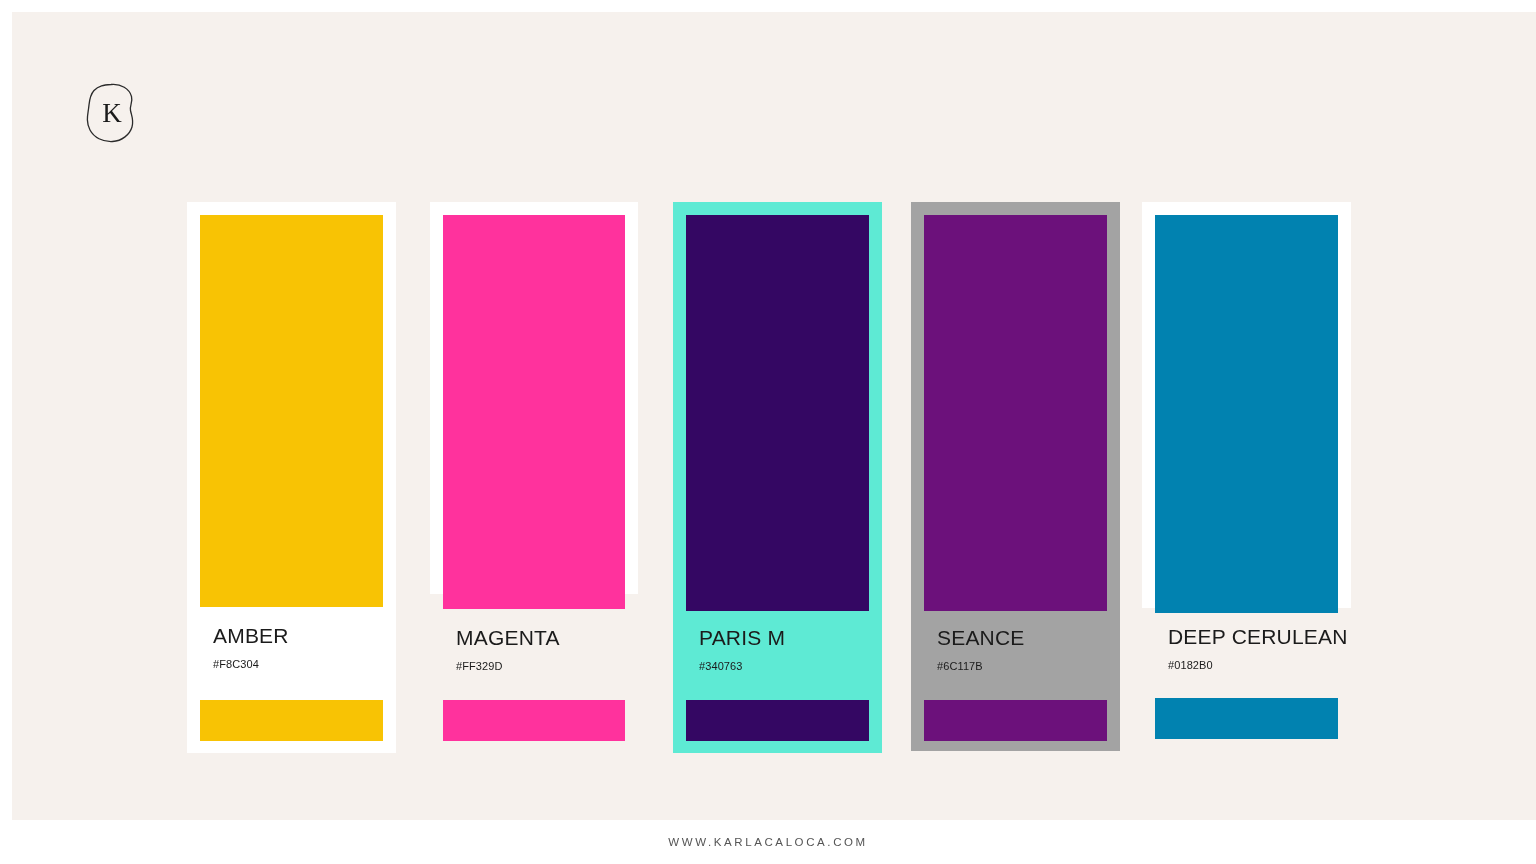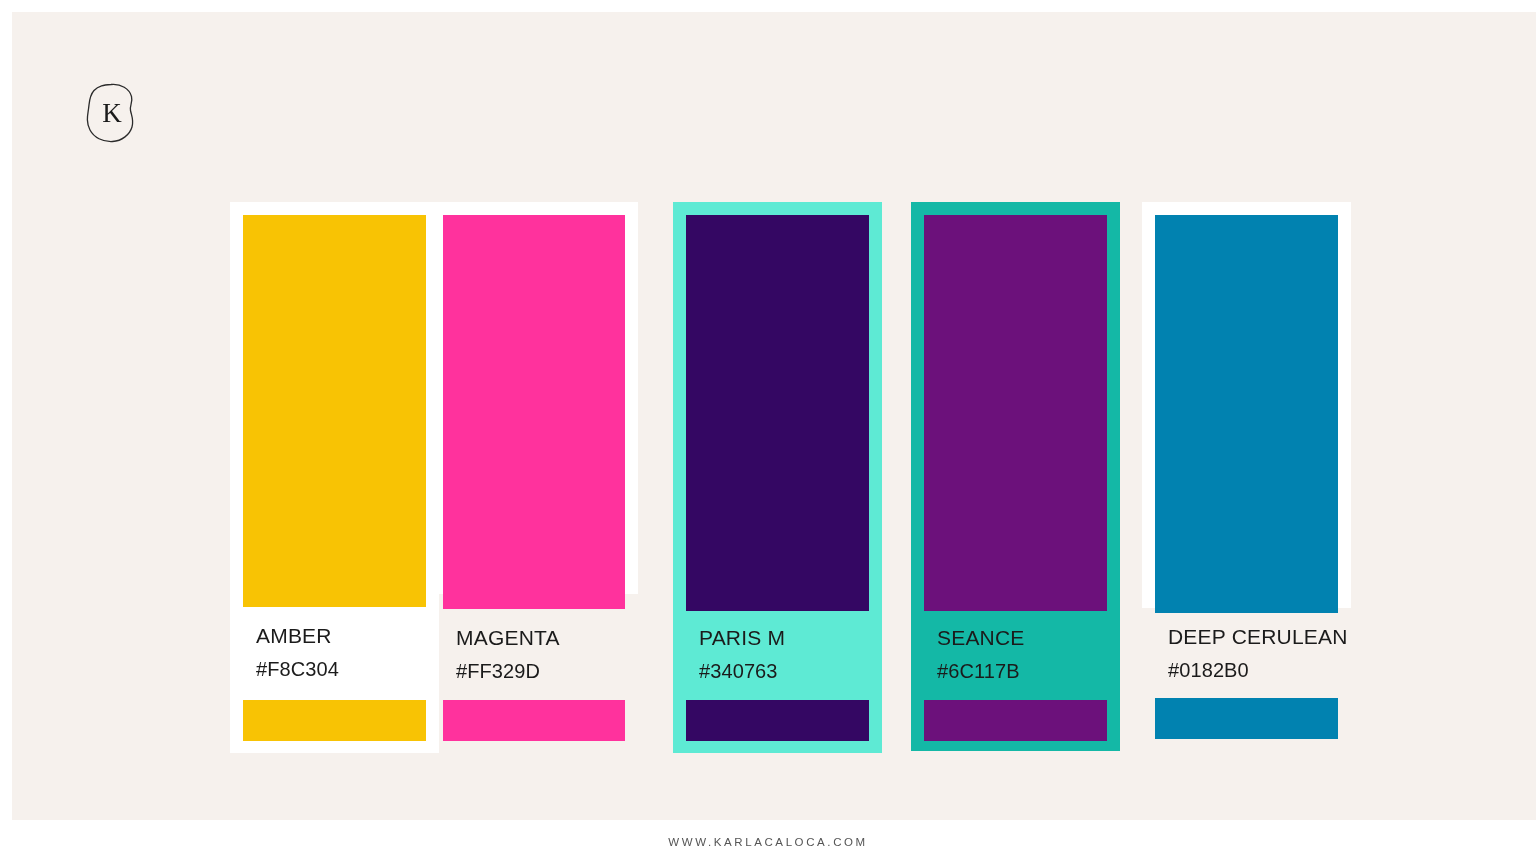--- a/index.html
+++ b/index.html
@@ -79,21 +79,21 @@
     font-size: 21px;
     font-weight: 400;
     color: #1b1b1b;
     letter-spacing: 0.2px;
     white-space: nowrap;
     line-height: 1;
   }
 
   .color-hex {
     font-family: "Liberation Sans", sans-serif;
-    font-size: 20px;
+    font-size: 11px;
     font-weight: 400;
     color: #1b1b1b;
     letter-spacing: 0.1px;
     white-space: nowrap;
     line-height: 1;
     margin-top: 13px;
   }
 
   .swatch-bar {
     position: absolute;
@@ -129,21 +129,21 @@
   <div id="canvas"></div>
 
   <div id="logo">
     <svg viewBox="0 0 56 62" xmlns="http://www.w3.org/2000/svg">
       <path d="M27 2.5 C37 1.5 45.5 7 47.5 14.5 C49 20 45.5 23.5 46.5 28.5 C47.6 34 50 38 48 45 C45.8 52.5 38 59 28.5 59.5 C18.5 60 10 55.5 6 48 C2 40.5 3.5 33.5 4.5 27 C5.5 20.5 5 14 10 8.5 C14.5 3.5 20 3 27 2.5 Z" fill="none" stroke="#2b2b2b" stroke-width="1.3" stroke-linejoin="round"></path>
       <text x="28" y="39.5" text-anchor="middle" font-family="&quot;Liberation Serif&quot;, serif" font-size="27" fill="#1b1b1b">K</text>
     </svg>
   </div>
 
   <div id="palette">
-      <div class="card" style="left: 187px; top: 202px; width: 209px; height: 551px; background: rgb(255, 255, 255); margin-left: 43px;">
+      <div class="card" style="left: 187px; top: 202px; width: 209px; height: 551px; background: rgb(255, 255, 255);">
         <div class="swatch-main" style="height: 392px; background: rgb(248, 195, 4);"></div>
         <div class="card-text" style="top: 423px;">
           <div class="color-name">AMBER</div>
           <div class="color-hex">#F8C304</div>
         </div>
         <div class="swatch-bar" style="top: 498px; height: 41px; background: rgb(248, 195, 4);"></div>
       </div>
       <div class="card" style="left: 430px; top: 202px; width: 208px; height: 392px; background: rgb(255, 255, 255);">
         <div class="swatch-main" style="height: 394px; background: rgb(255, 50, 157);"></div>
         <div class="card-text" style="top: 425px;">
@@ -153,21 +153,21 @@
         <div class="swatch-bar" style="top: 498px; height: 41px; background: rgb(255, 50, 157);"></div>
       </div>
       <div class="card" style="left: 673px; top: 202px; width: 209px; height: 551px; background: #5eead4;">
         <div class="swatch-main" style="height: 396px; background: rgb(52, 7, 99);"></div>
         <div class="card-text" style="top: 425px;">
           <div class="color-name">PARIS M</div>
           <div class="color-hex">#340763</div>
         </div>
         <div class="swatch-bar" style="top: 498px; height: 41px; background: rgb(52, 7, 99);"></div>
       </div>
-      <div class="card" style="left: 911px; top: 202px; width: 209px; height: 549px; background: #14b8a6;">
+      <div class="card" style="left: 911px; top: 202px; width: 209px; height: 549px; background: #a3a3a3;">
         <div class="swatch-main" style="height: 396px; background: rgb(108, 17, 123);"></div>
         <div class="card-text" style="top: 425px;">
           <div class="color-name">SEANCE</div>
           <div class="color-hex">#6C117B</div>
         </div>
         <div class="swatch-bar" style="top: 498px; height: 41px; background: rgb(108, 17, 123);"></div>
       </div>
       <div class="card" style="left: 1142px; top: 202px; width: 209px; height: 406px; background: rgb(255, 255, 255);">
         <div class="swatch-main" style="height: 398px; background: rgb(1, 130, 176);"></div>
         <div class="card-text" style="top: 424px;">

